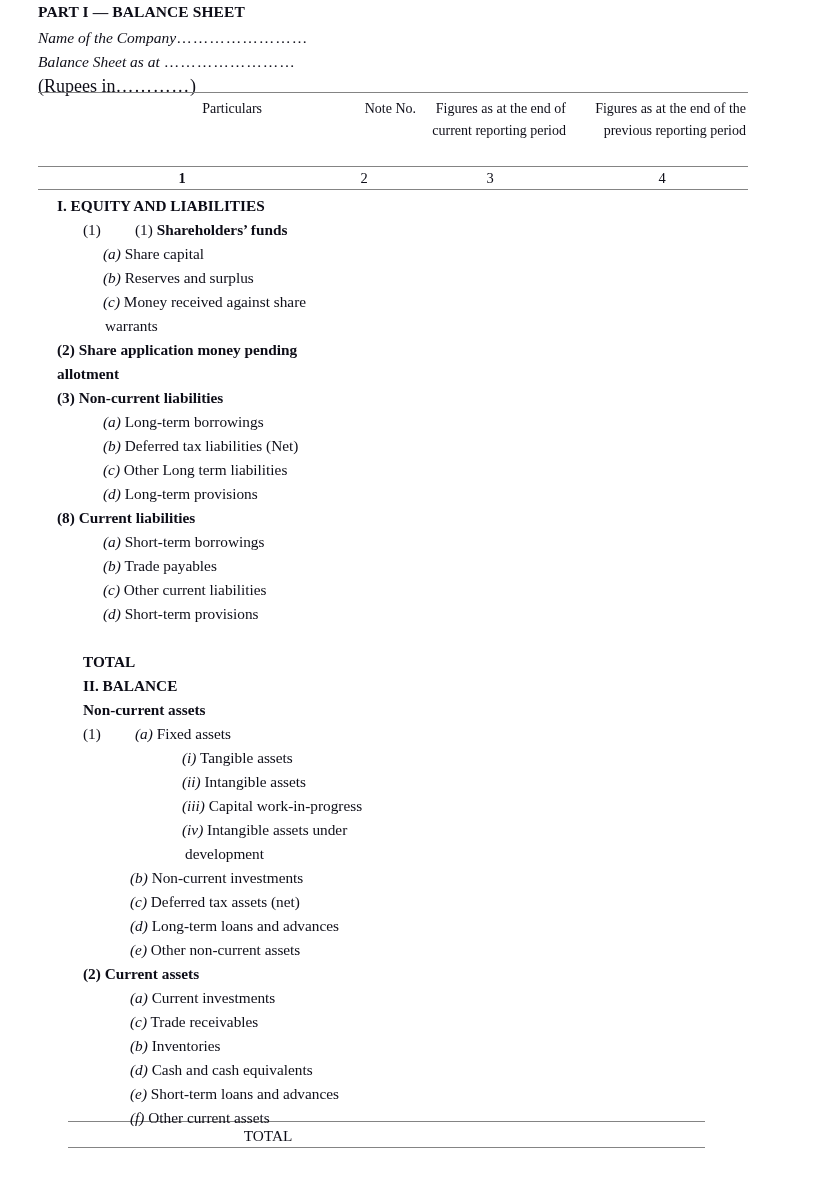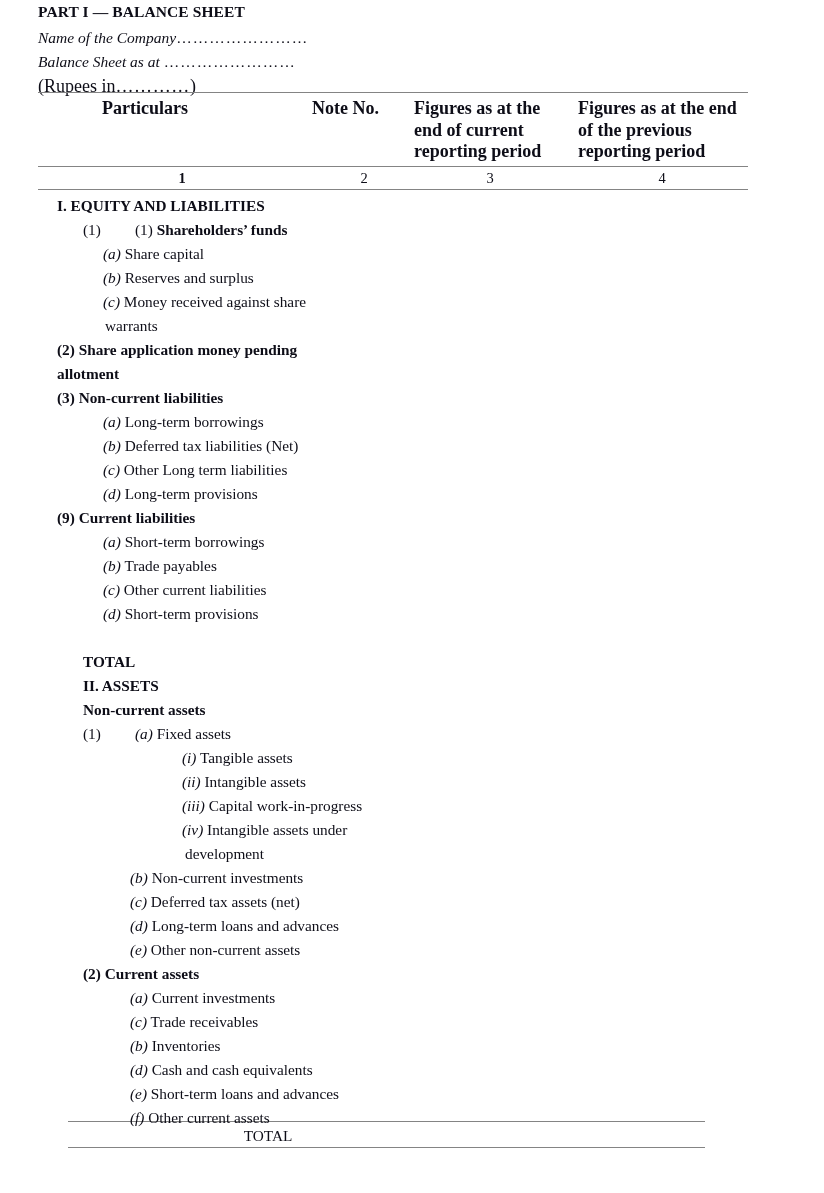--- a/index.html
+++ b/index.html
@@ -65,23 +65,23 @@
   .rule.narrow { left: 68px; width: 637px; }
   .rule.r-top     { top: 92px; }
   .rule.r-head    { top: 166px; }
   .rule.r-nums    { top: 189px; }
   .rule.r-tot-top { top: 1121px; }
   .rule.r-tot-bot { top: 1147px; }
 
   
   .colhead {
     position: absolute;
-    font-weight: bold;
-    font-size: 18px;
-    text-align: left;
+    font-weight: normal;
+    font-size: 14px;
+    text-align: right;
     line-height: 21.5px;
   }
   .colhead.c1 { left: 102px; width: 160px; top: 98px; }
   .colhead.c2 { left: 312px; width: 104px; top: 98px; }
   .colhead.c3 { left: 414px; width: 152px; top: 98px; }
   .colhead.c4 { left: 578px; width: 168px; top: 98px; }
 
   .colnum {
     position: absolute;
     top: 170px;
@@ -209,42 +209,42 @@
       <div class="row ind-2">
         <span class="txt"><span class="it">(b)</span> Deferred tax liabilities (Net)</span>
       </div>
       <div class="row ind-2">
         <span class="txt"><span class="it">(c)</span> Other Long term liabilities</span>
       </div>
       <div class="row ind-2">
         <span class="txt"><span class="it">(d)</span> Long-term provisions</span>
       </div>
       <div class="row ind-0">
-        <span class="txt b">(9) Current liabilities</span>
+        <span class="txt b">(8) Current liabilities</span>
       </div>
       <div class="row ind-2">
         <span class="txt"><span class="it">(a)</span> Short-term borrowings</span>
       </div>
       <div class="row ind-2">
         <span class="txt"><span class="it">(b)</span> Trade payables</span>
       </div>
       <div class="row ind-2">
         <span class="txt"><span class="it">(c)</span> Other current liabilities</span>
       </div>
       <div class="row ind-2">
         <span class="txt"><span class="it">(d)</span> Short-term provisions</span>
       </div>
       <div class="row ind-0">
         <span class="txt"></span>
       </div>
       <div class="row ind-1">
         <span class="txt b">TOTAL</span>
       </div>
       <div class="row ind-1">
-        <span class="txt b">II. ASSETS</span>
+        <span class="txt b">II. BALANCE</span>
       </div>
       <div class="row ind-1">
         <span class="txt b">Non-current assets</span>
       </div>
       <div class="row ind-4 marker-row">
         <span class="mk">(1)</span>
         <span class="txt"><span class="it">(a)</span> Fixed assets</span>
       </div>
       <div class="row ind-5">
         <span class="txt"><span class="it">(i)</span> Tangible assets</span>

